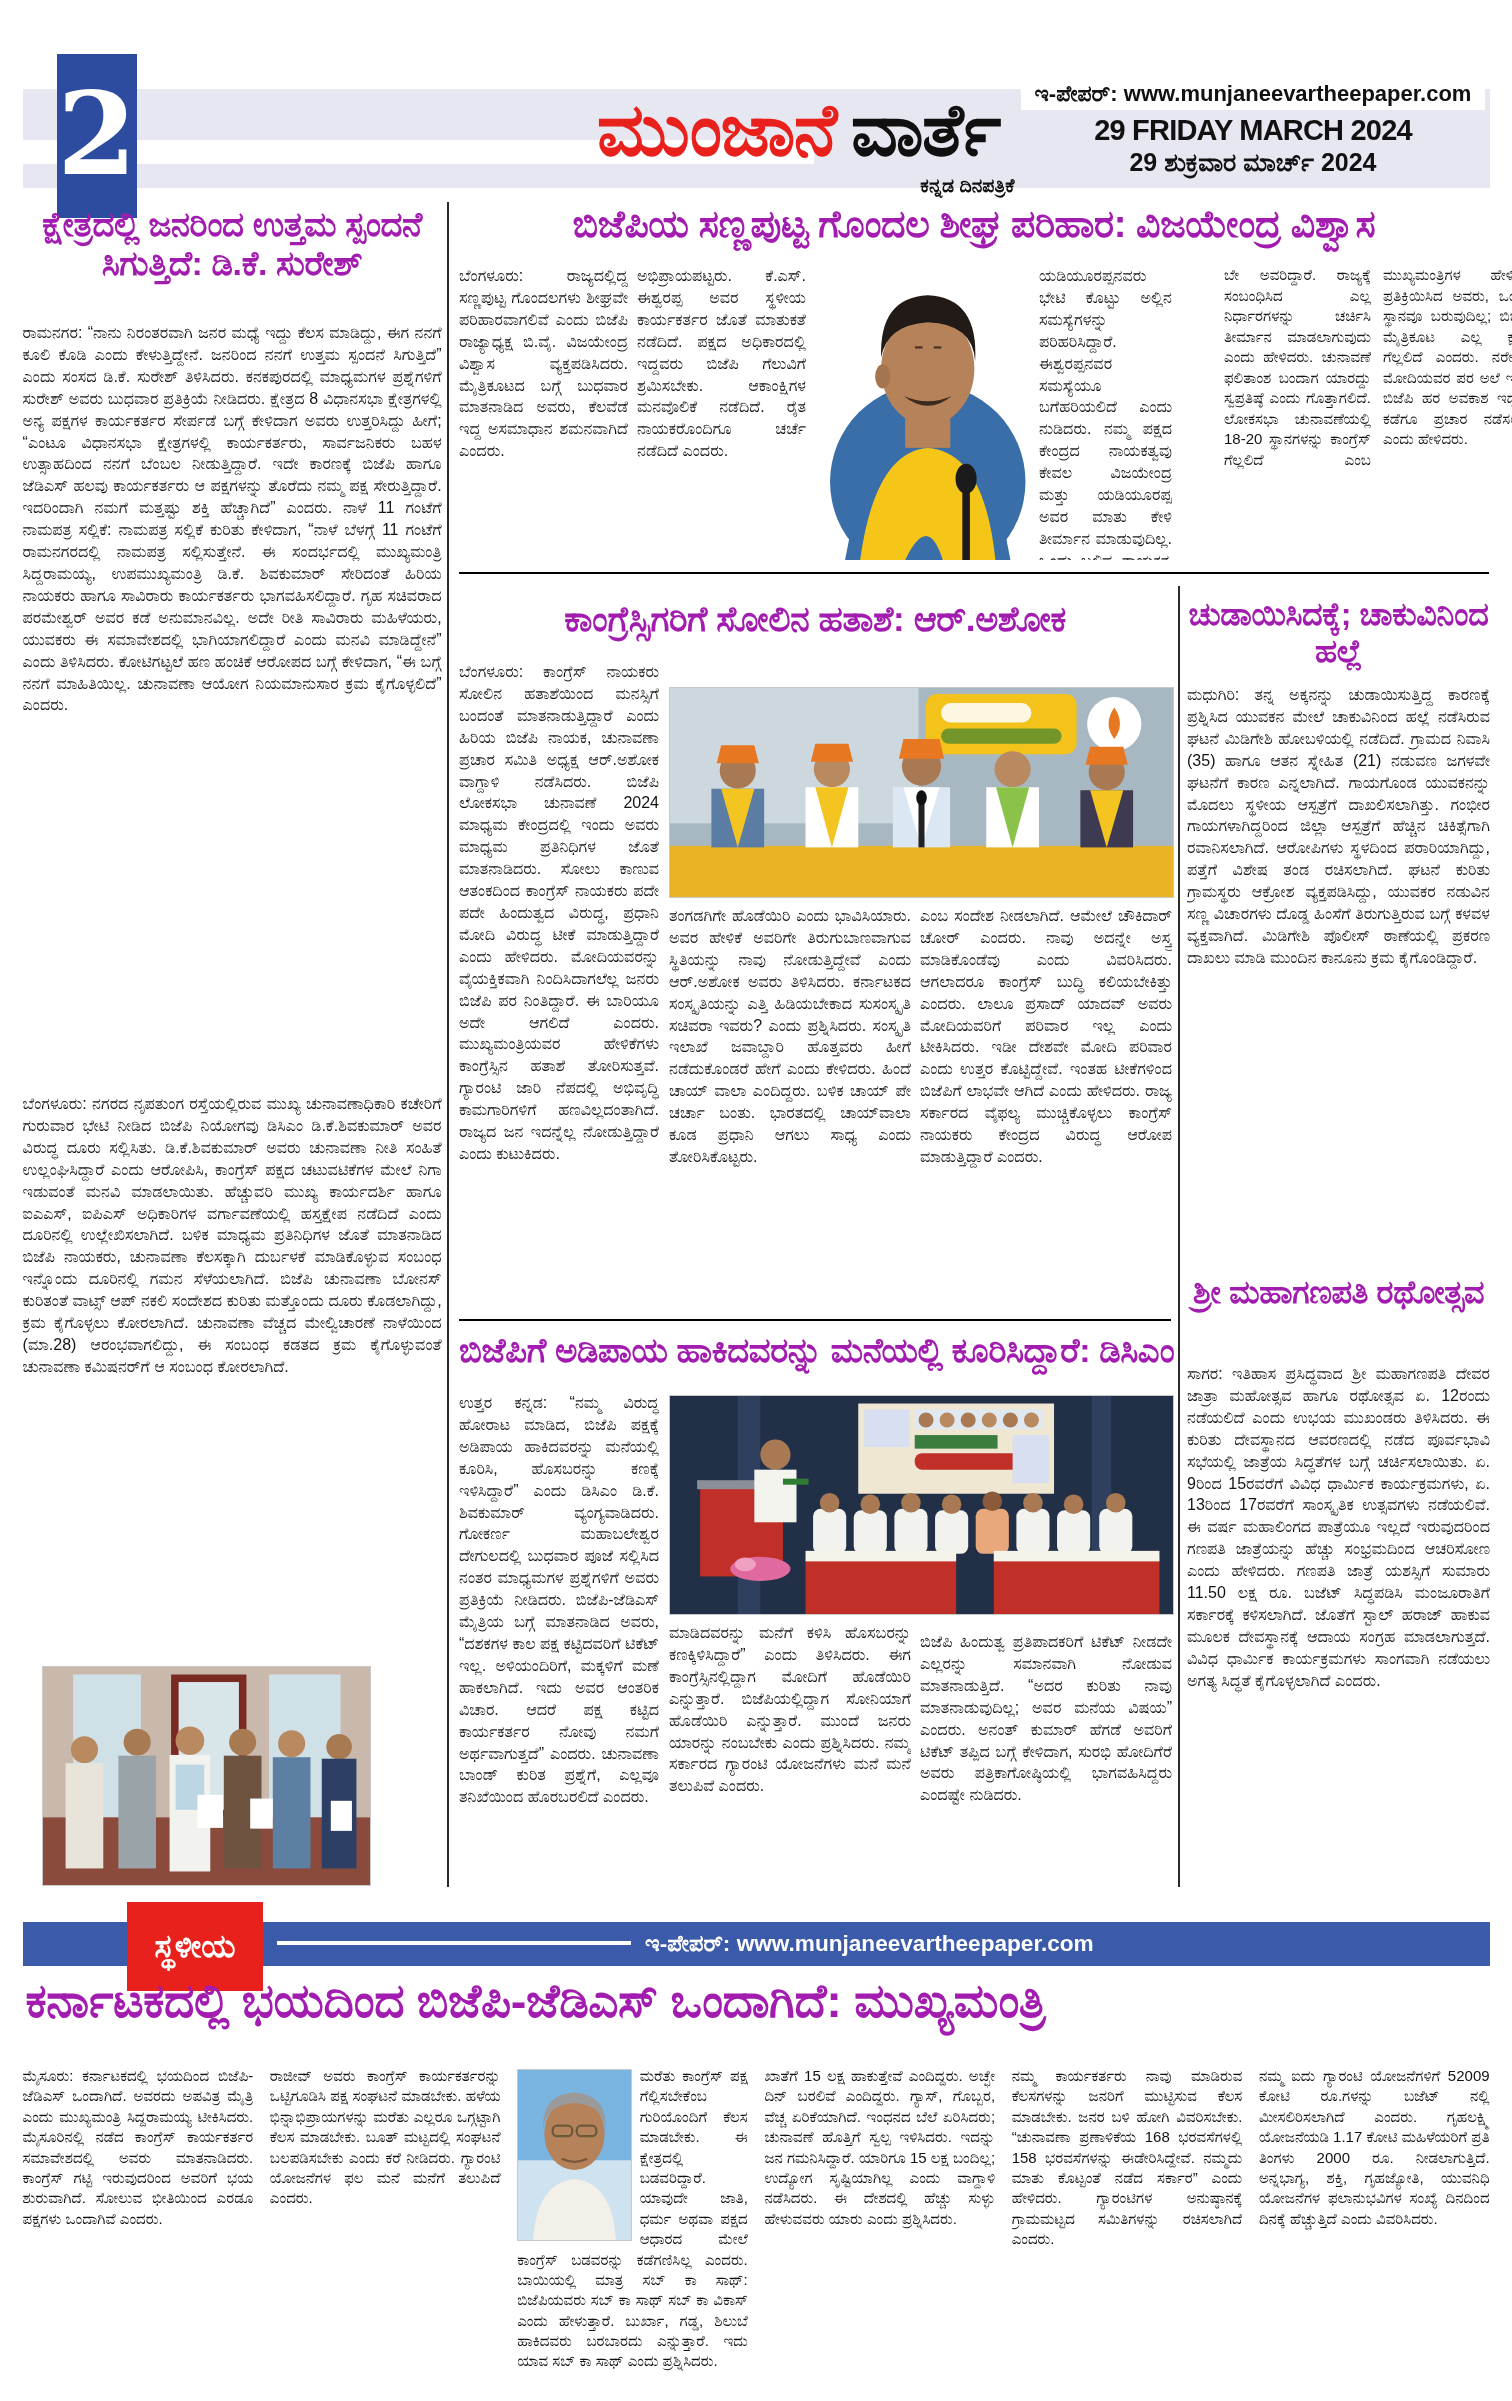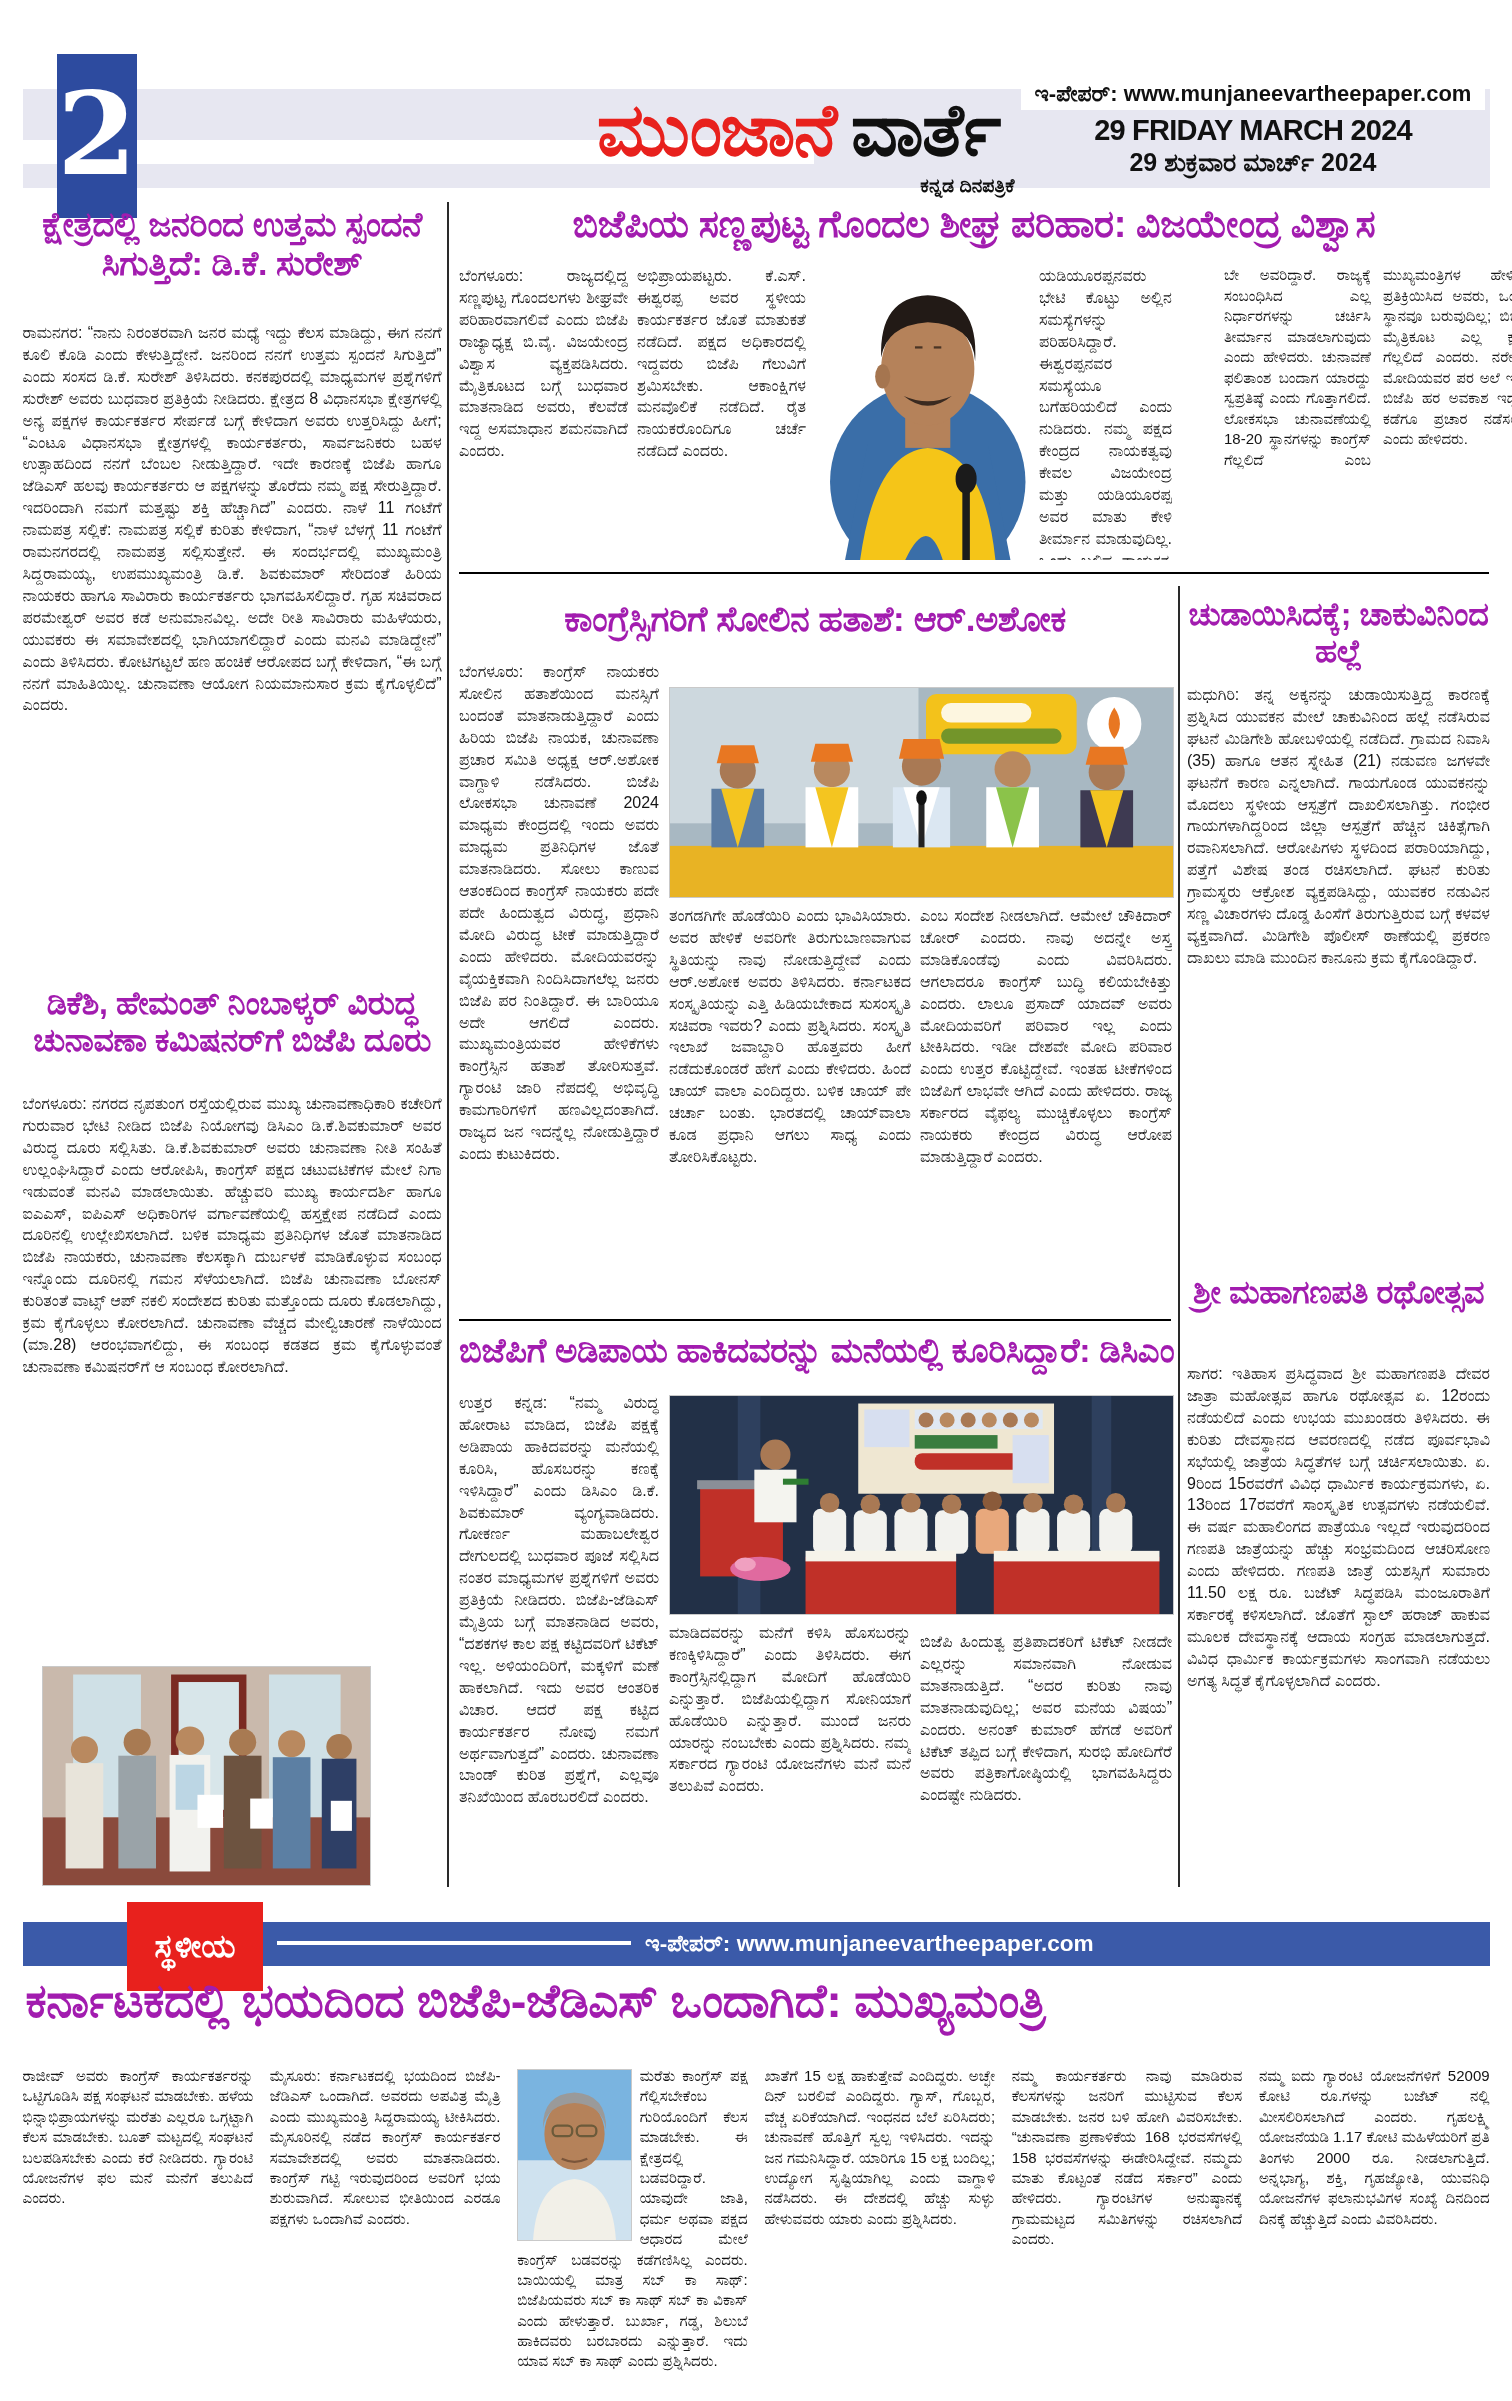--- a/index.html
+++ b/index.html
@@ -52,21 +52,20 @@
   <div id="date-kn" class="abs" style="left:1021px;top:148px;width:464px;">29 ಶುಕ್ರವಾರ ಮಾರ್ಚ್ 2024</div>
 
   <div class="abs vrule" style="left:447px;top:202px;height:1685px;"></div>
   <div class="abs vrule" style="left:1178px;top:586px;height:1301px;"></div>
   <div class="abs hrule" style="left:459px;top:572px;width:1030px;"></div>
   <div class="abs hrule" style="left:459px;top:1319px;width:712px;"></div>
 
   <div class="abs headline" style="left:22.6px;top:205px;width:419px;font-size:34px;">ಕ್ಷೇತ್ರದಲ್ಲಿ ಜನರಿಂದ ಉತ್ತಮ ಸ್ಪಂದನೆ ಸಿಗುತ್ತಿದೆ: ಡಿ.ಕೆ. ಸುರೇಶ್</div>
   <div class="abs body-text" style="left:22.6px;top:322px;width:419px;height:646px;">ರಾಮನಗರ: “ನಾನು ನಿರಂತರವಾಗಿ ಜನರ ಮಧ್ಯೆ ಇದ್ದು ಕೆಲಸ ಮಾಡಿದ್ದು, ಈಗ ನನಗೆ ಕೂಲಿ ಕೊಡಿ ಎಂದು ಕೇಳುತ್ತಿದ್ದೇನೆ. ಜನರಿಂದ ನನಗೆ ಉತ್ತಮ ಸ್ಪಂದನೆ ಸಿಗುತ್ತಿದೆ” ಎಂದು ಸಂಸದ ಡಿ.ಕೆ. ಸುರೇಶ್ ತಿಳಿಸಿದರು. ಕನಕಪುರದಲ್ಲಿ ಮಾಧ್ಯಮಗಳ ಪ್ರಶ್ನೆಗಳಿಗೆ ಸುರೇಶ್ ಅವರು ಬುಧವಾರ ಪ್ರತಿಕ್ರಿಯೆ ನೀಡಿದರು. ಕ್ಷೇತ್ರದ 8 ವಿಧಾನಸಭಾ ಕ್ಷೇತ್ರಗಳಲ್ಲಿ ಅನ್ಯ ಪಕ್ಷಗಳ ಕಾರ್ಯಕರ್ತರ ಸೇರ್ಪಡೆ ಬಗ್ಗೆ ಕೇಳಿದಾಗ ಅವರು ಉತ್ತರಿಸಿದ್ದು ಹೀಗೆ; “ಎಂಟೂ ವಿಧಾನಸಭಾ ಕ್ಷೇತ್ರಗಳಲ್ಲಿ ಕಾರ್ಯಕರ್ತರು, ಸಾರ್ವಜನಿಕರು ಬಹಳ ಉತ್ಸಾಹದಿಂದ ನನಗೆ ಬೆಂಬಲ ನೀಡುತ್ತಿದ್ದಾರೆ. ಇದೇ ಕಾರಣಕ್ಕೆ ಬಿಜೆಪಿ ಹಾಗೂ ಜೆಡಿಎಸ್ ಹಲವು ಕಾರ್ಯಕರ್ತರು ಆ ಪಕ್ಷಗಳನ್ನು ತೊರೆದು ನಮ್ಮ ಪಕ್ಷ ಸೇರುತ್ತಿದ್ದಾರೆ. ಇದರಿಂದಾಗಿ ನಮಗೆ ಮತ್ತಷ್ಟು ಶಕ್ತಿ ಹೆಚ್ಚಾಗಿದೆ” ಎಂದರು. ನಾಳೆ 11 ಗಂಟೆಗೆ ನಾಮಪತ್ರ ಸಲ್ಲಿಕೆ: ನಾಮಪತ್ರ ಸಲ್ಲಿಕೆ ಕುರಿತು ಕೇಳಿದಾಗ, “ನಾಳೆ ಬೆಳಗ್ಗೆ 11 ಗಂಟೆಗೆ ರಾಮನಗರದಲ್ಲಿ ನಾಮಪತ್ರ ಸಲ್ಲಿಸುತ್ತೇನೆ. ಈ ಸಂದರ್ಭದಲ್ಲಿ ಮುಖ್ಯಮಂತ್ರಿ ಸಿದ್ದರಾಮಯ್ಯ, ಉಪಮುಖ್ಯಮಂತ್ರಿ ಡಿ.ಕೆ. ಶಿವಕುಮಾರ್ ಸೇರಿದಂತೆ ಹಿರಿಯ ನಾಯಕರು ಹಾಗೂ ಸಾವಿರಾರು ಕಾರ್ಯಕರ್ತರು ಭಾಗವಹಿಸಲಿದ್ದಾರೆ. ಗೃಹ ಸಚಿವರಾದ ಪರಮೇಶ್ವರ್ ಅವರ ಕಡೆ ಅನುಮಾನವಿಲ್ಲ. ಅದೇ ರೀತಿ ಸಾವಿರಾರು ಮಹಿಳೆಯರು, ಯುವಕರು ಈ ಸಮಾವೇಶದಲ್ಲಿ ಭಾಗಿಯಾಗಲಿದ್ದಾರೆ ಎಂದು ಮನವಿ ಮಾಡಿದ್ದೇನೆ” ಎಂದು ತಿಳಿಸಿದರು. ಕೋಟಿಗಟ್ಟಲೆ ಹಣ ಹಂಚಿಕೆ ಆರೋಪದ ಬಗ್ಗೆ ಕೇಳಿದಾಗ, “ಈ ಬಗ್ಗೆ ನನಗೆ ಮಾಹಿತಿಯಿಲ್ಲ. ಚುನಾವಣಾ ಆಯೋಗ ನಿಯಮಾನುಸಾರ ಕ್ರಮ ಕೈಗೊಳ್ಳಲಿದೆ” ಎಂದರು.</div>
 
-  <div class="abs headline" style="left:22.6px;top:985px;width:419px;font-size:32px;">ಡಿಕೆಶಿ, ಹೇಮಂತ್ ನಿಂಬಾಳ್ಕರ್ ವಿರುದ್ಧ ಚುನಾವಣಾ ಕಮಿಷನರ್‌ಗೆ ಬಿಜೆಪಿ ದೂರು</div>
   <div class="abs body-text" style="left:22.6px;top:1093px;width:419px;height:560px;">ಬೆಂಗಳೂರು: ನಗರದ ನೃಪತುಂಗ ರಸ್ತೆಯಲ್ಲಿರುವ ಮುಖ್ಯ ಚುನಾವಣಾಧಿಕಾರಿ ಕಚೇರಿಗೆ ಗುರುವಾರ ಭೇಟಿ ನೀಡಿದ ಬಿಜೆಪಿ ನಿಯೋಗವು ಡಿಸಿಎಂ ಡಿ.ಕೆ.ಶಿವಕುಮಾರ್ ಅವರ ವಿರುದ್ಧ ದೂರು ಸಲ್ಲಿಸಿತು. ಡಿ.ಕೆ.ಶಿವಕುಮಾರ್ ಅವರು ಚುನಾವಣಾ ನೀತಿ ಸಂಹಿತೆ ಉಲ್ಲಂಘಿಸಿದ್ದಾರೆ ಎಂದು ಆರೋಪಿಸಿ, ಕಾಂಗ್ರೆಸ್ ಪಕ್ಷದ ಚಟುವಟಿಕೆಗಳ ಮೇಲೆ ನಿಗಾ ಇಡುವಂತೆ ಮನವಿ ಮಾಡಲಾಯಿತು. ಹೆಚ್ಚುವರಿ ಮುಖ್ಯ ಕಾರ್ಯದರ್ಶಿ ಹಾಗೂ ಐಎಎಸ್, ಐಪಿಎಸ್ ಅಧಿಕಾರಿಗಳ ವರ್ಗಾವಣೆಯಲ್ಲಿ ಹಸ್ತಕ್ಷೇಪ ನಡೆದಿದೆ ಎಂದು ದೂರಿನಲ್ಲಿ ಉಲ್ಲೇಖಿಸಲಾಗಿದೆ. ಬಳಿಕ ಮಾಧ್ಯಮ ಪ್ರತಿನಿಧಿಗಳ ಜೊತೆ ಮಾತನಾಡಿದ ಬಿಜೆಪಿ ನಾಯಕರು, ಚುನಾವಣಾ ಕೆಲಸಕ್ಕಾಗಿ ದುರ್ಬಳಕೆ ಮಾಡಿಕೊಳ್ಳುವ ಸಂಬಂಧ ಇನ್ನೊಂದು ದೂರಿನಲ್ಲಿ ಗಮನ ಸೆಳೆಯಲಾಗಿದೆ. ಬಿಜೆಪಿ ಚುನಾವಣಾ ಬೋನಸ್ ಕುರಿತಂತೆ ವಾಟ್ಸ್ ಆಪ್ ನಕಲಿ ಸಂದೇಶದ ಕುರಿತು ಮತ್ತೊಂದು ದೂರು ಕೊಡಲಾಗಿದ್ದು, ಕ್ರಮ ಕೈಗೊಳ್ಳಲು ಕೋರಲಾಗಿದೆ. ಚುನಾವಣಾ ವೆಚ್ಚದ ಮೇಲ್ವಿಚಾರಣೆ ನಾಳೆಯಿಂದ (ಮಾ.28) ಆರಂಭವಾಗಲಿದ್ದು, ಈ ಸಂಬಂಧ ಕಡತದ ಕ್ರಮ ಕೈಗೊಳ್ಳುವಂತೆ ಚುನಾವಣಾ ಕಮಿಷನರ್‌ಗೆ ಆ ಸಂಬಂಧ ಕೋರಲಾಗಿದೆ.</div>
 
   <div class="abs photo" style="left:42px;top:1666px;width:327px;height:218px;">
     <svg viewBox="0 0 434 290" preserveAspectRatio="none">
       <rect width="434" height="290" fill="#d9d0c6"></rect>
       <rect x="0" y="0" width="434" height="200" fill="#c9b9ac"></rect>
       <rect x="40" y="10" width="90" height="190" fill="#cfe0e6"></rect>
       <rect x="170" y="10" width="100" height="190" fill="#7a2a22"></rect>
       <rect x="180" y="20" width="80" height="170" fill="#d8e6ea"></rect>
       <rect x="300" y="10" width="95" height="190" fill="#cfe0e6"></rect>
@@ -229,22 +228,22 @@
   <div class="abs body-text" style="left:1187px;top:1363px;width:303px;height:535px;">ಸಾಗರ: ಇತಿಹಾಸ ಪ್ರಸಿದ್ಧವಾದ ಶ್ರೀ ಮಹಾಗಣಪತಿ ದೇವರ ಜಾತ್ರಾ ಮಹೋತ್ಸವ ಹಾಗೂ ರಥೋತ್ಸವ ಏ. 12ರಂದು ನಡೆಯಲಿದೆ ಎಂದು ಉಭಯ ಮುಖಂಡರು ತಿಳಿಸಿದರು. ಈ ಕುರಿತು ದೇವಸ್ಥಾನದ ಆವರಣದಲ್ಲಿ ನಡೆದ ಪೂರ್ವಭಾವಿ ಸಭೆಯಲ್ಲಿ ಜಾತ್ರೆಯ ಸಿದ್ಧತೆಗಳ ಬಗ್ಗೆ ಚರ್ಚಿಸಲಾಯಿತು. ಏ. 9ರಿಂದ 15ರವರೆಗೆ ವಿವಿಧ ಧಾರ್ಮಿಕ ಕಾರ್ಯಕ್ರಮಗಳು, ಏ. 13ರಿಂದ 17ರವರೆಗೆ ಸಾಂಸ್ಕೃತಿಕ ಉತ್ಸವಗಳು ನಡೆಯಲಿವೆ. ಈ ವರ್ಷ ಮಹಾಲಿಂಗದ ಪಾತ್ರೆಯೂ ಇಲ್ಲದೆ ಇರುವುದರಿಂದ ಗಣಪತಿ ಜಾತ್ರೆಯನ್ನು ಹೆಚ್ಚು ಸಂಭ್ರಮದಿಂದ ಆಚರಿಸೋಣ ಎಂದು ಹೇಳಿದರು. ಗಣಪತಿ ಜಾತ್ರೆ ಯಶಸ್ಸಿಗೆ ಸುಮಾರು 11.50 ಲಕ್ಷ ರೂ. ಬಜೆಟ್ ಸಿದ್ಧಪಡಿಸಿ ಮಂಜೂರಾತಿಗೆ ಸರ್ಕಾರಕ್ಕೆ ಕಳಿಸಲಾಗಿದೆ. ಜೊತೆಗೆ ಸ್ಟಾಲ್ ಹರಾಜ್ ಹಾಕುವ ಮೂಲಕ ದೇವಸ್ಥಾನಕ್ಕೆ ಆದಾಯ ಸಂಗ್ರಹ ಮಾಡಲಾಗುತ್ತದೆ. ವಿವಿಧ ಧಾರ್ಮಿಕ ಕಾರ್ಯಕ್ರಮಗಳು ಸಾಂಗವಾಗಿ ನಡೆಯಲು ಅಗತ್ಯ ಸಿದ್ಧತೆ ಕೈಗೊಳ್ಳಲಾಗಿದೆ ಎಂದರು.</div>
 
   <div id="section-bar" class="abs" style="left:22.6px;top:1922px;width:1467px;height:44px;"></div>
   <div class="abs" style="left:277px;top:1941px;width:354px;height:3.8px;background:#ffffff;"></div>
   <div id="bar-epaper" class="abs" style="left:645px;top:1922px;width:678px;height:44px;">ಇ-ಪೇಪರ್: www.munjaneevartheepaper.com</div>
   <div id="local-tab" class="abs" style="left:127px;top:1902px;width:136px;height:89px;">ಸ್ಥಳೀಯ</div>
 
   <div class="abs headline" style="left:22.6px;top:1974px;width:1467px;font-size:47px;white-space:nowrap;text-align:left;padding-left:3px;">ಕರ್ನಾಟಕದಲ್ಲಿ ಭಯದಿಂದ ಬಿಜೆಪಿ-ಜೆಡಿಎಸ್ ಒಂದಾಗಿದೆ: ಮುಖ್ಯಮಂತ್ರಿ</div>
 
   <div id="cm-cols" class="abs" style="left:22.6px;top:2066px;width:1467px;height:316px;">
+    <div class="col">ಮೈಸೂರು: ಕರ್ನಾಟಕದಲ್ಲಿ ಭಯದಿಂದ ಬಿಜೆಪಿ-ಜೆಡಿಎಸ್ ಒಂದಾಗಿದೆ. ಅವರದು ಅಪವಿತ್ರ ಮೈತ್ರಿ ಎಂದು ಮುಖ್ಯಮಂತ್ರಿ ಸಿದ್ದರಾಮಯ್ಯ ಟೀಕಿಸಿದರು. ಮೈಸೂರಿನಲ್ಲಿ ನಡೆದ ಕಾಂಗ್ರೆಸ್ ಕಾರ್ಯಕರ್ತರ ಸಮಾವೇಶದಲ್ಲಿ ಅವರು ಮಾತನಾಡಿದರು. ಕಾಂಗ್ರೆಸ್ ಗಟ್ಟಿ ಇರುವುದರಿಂದ ಅವರಿಗೆ ಭಯ ಶುರುವಾಗಿದೆ. ಸೋಲುವ ಭೀತಿಯಿಂದ ಎರಡೂ ಪಕ್ಷಗಳು ಒಂದಾಗಿವೆ ಎಂದರು.</div>
     <div class="col">ರಾಜೀವ್ ಅವರು ಕಾಂಗ್ರೆಸ್ ಕಾರ್ಯಕರ್ತರನ್ನು ಒಟ್ಟಿಗೂಡಿಸಿ ಪಕ್ಷ ಸಂಘಟನೆ ಮಾಡಬೇಕು. ಹಳೆಯ ಭಿನ್ನಾಭಿಪ್ರಾಯಗಳನ್ನು ಮರೆತು ಎಲ್ಲರೂ ಒಗ್ಗಟ್ಟಾಗಿ ಕೆಲಸ ಮಾಡಬೇಕು. ಬೂತ್ ಮಟ್ಟದಲ್ಲಿ ಸಂಘಟನೆ ಬಲಪಡಿಸಬೇಕು ಎಂದು ಕರೆ ನೀಡಿದರು. ಗ್ಯಾರಂಟಿ ಯೋಜನೆಗಳ ಫಲ ಮನೆ ಮನೆಗೆ ತಲುಪಿದೆ ಎಂದರು.</div>
-    <div class="col">ಮೈಸೂರು: ಕರ್ನಾಟಕದಲ್ಲಿ ಭಯದಿಂದ ಬಿಜೆಪಿ-ಜೆಡಿಎಸ್ ಒಂದಾಗಿದೆ. ಅವರದು ಅಪವಿತ್ರ ಮೈತ್ರಿ ಎಂದು ಮುಖ್ಯಮಂತ್ರಿ ಸಿದ್ದರಾಮಯ್ಯ ಟೀಕಿಸಿದರು. ಮೈಸೂರಿನಲ್ಲಿ ನಡೆದ ಕಾಂಗ್ರೆಸ್ ಕಾರ್ಯಕರ್ತರ ಸಮಾವೇಶದಲ್ಲಿ ಅವರು ಮಾತನಾಡಿದರು. ಕಾಂಗ್ರೆಸ್ ಗಟ್ಟಿ ಇರುವುದರಿಂದ ಅವರಿಗೆ ಭಯ ಶುರುವಾಗಿದೆ. ಸೋಲುವ ಭೀತಿಯಿಂದ ಎರಡೂ ಪಕ್ಷಗಳು ಒಂದಾಗಿವೆ ಎಂದರು.</div>
     <div class="col">
       <div id="siddu-wrap" class="photo">
         <svg viewBox="0 0 150 226" preserveAspectRatio="none">
           <rect width="150" height="226" fill="#7ab4e0"></rect>
           <rect x="0" y="120" width="150" height="106" fill="#cfe2ef"></rect>
           <path d="M20 226 Q25 150 75 145 Q125 150 130 226 Z" fill="#f2f0e8"></path>
           <ellipse cx="75" cy="85" rx="40" ry="48" fill="#b5825a"></ellipse>
           <path d="M33 78 Q32 32 75 30 Q118 32 117 80 Q112 46 75 44 Q38 46 33 78 Z" fill="#9a9a9a"></path>
           <rect x="46" y="74" width="26" height="14" rx="6" fill="none" stroke="#6b5a3a" stroke-width="3"></rect>
           <rect x="78" y="74" width="26" height="14" rx="6" fill="none" stroke="#6b5a3a" stroke-width="3"></rect>

